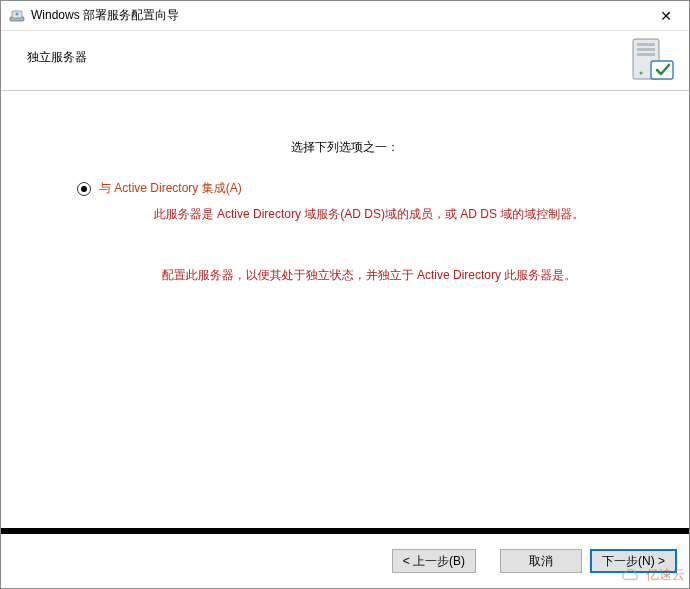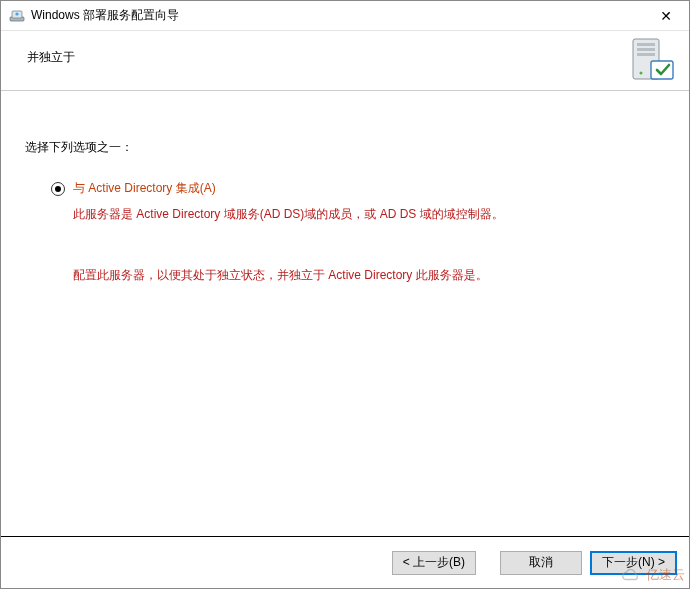--- a/index.html
+++ b/index.html
@@ -6,29 +6,29 @@
     html, body { margin: 0; padding: 0; font-family: "Microsoft YaHei", "Segoe UI", Tahoma, sans-serif; font-size: 12px; background: #fff; }
     .window { width: 690px; height: 589px; border: 1px solid #888; background: #fff; display: flex; flex-direction: column; position: relative; }
     .titlebar { height: 30px; display: flex; align-items: center; padding: 0 0 0 8px; background: #fff; border-bottom: 1px solid #e5e5e5; }
     .titlebar .title-icon { width: 16px; height: 16px; margin-right: 6px; display: inline-flex; align-items: center; justify-content: center; }
     .titlebar .title-text { flex: 1; color: #000; }
     .titlebar .close-btn { width: 46px; height: 30px; display: flex; align-items: center; justify-content: center; background: transparent; border: none; cursor: pointer; }
     .close-x { font-size: 14px; line-height: 1; }
     .header-area { height: 60px; border-bottom: 1px solid #ccc; display: flex; align-items: center; padding: 0 20px; position: relative; }
     .header-area .page-title { font-size: 12px; color: #000; padding-left: 6px; padding-top: 4px; align-self: flex-start; margin-top: 14px;}
     .header-icon { position: absolute; right: 14px; top: 6px; width: 48px; height: 48px; }
-    .content-area { flex: 1; padding: 48px 50px 20px 24px; color: #000; }
+    .content-area { flex: 1; padding: 48px 50px 20px 50px; color: #000; text-align: center; }
     .prompt { margin-bottom: 24px; }
     .option-group { padding-left: 26px; }
     .option-row { display: flex; align-items: center; margin-bottom: 8px; cursor: pointer; }
     .radio { width: 14px; height: 14px; border: 1px solid #333; border-radius: 50%; margin-right: 8px; position: relative; background: #fff; flex-shrink: 0; }
     .radio.checked::after { content: ""; position: absolute; width: 6px; height: 6px; background: #000; border-radius: 50%; top: 3px; left: 3px; }
     .option-label { color: #c2410c; }
     .option-desc { margin-left: 22px; margin-bottom: 42px; color: #b91c1c; line-height: 1.6; }
-    .button-bar { height: 52px; border-top: 1px solid #000000; display: flex; align-items: center; justify-content: flex-end; padding: 0 12px; gap: 8px; }
+    .button-bar { height: 60px; border-top: 6px solid #000000; display: flex; align-items: center; justify-content: flex-end; padding: 0 12px; gap: 8px; }
     .btn { min-width: 82px; height: 24px; border: 1px solid #adadad; background: #e1e1e1; font-family: inherit; font-size: 12px; cursor: pointer; padding: 0 10px; }
     .btn.default { border: 2px solid #0078d7; background: #e1e1e1; }
     .watermark { position: absolute; right: 4px; bottom: 4px; opacity: 0.55; display: flex; align-items: center; gap: 4px; font-size: 13px; color: #c2410c; pointer-events: none;}
     .watermark .wm-icon { width: 22px; height: 16px; }
   </style>
 </head>
 <body>
 
 <div class="window">
 
@@ -40,21 +40,21 @@
         <circle cx="8" cy="6" r="1.6" fill="#4aa3e0"></circle>
       </svg>
     </span>
     <span class="title-text">Windows 部署服务配置向导</span>
     <button class="close-btn">
       <span class="close-x">✕</span>
     </button>
   </div>
 
   <div class="header-area">
-    <div class="page-title">并独立于</div>
+    <div class="page-title">独立服务器</div>
     <div class="header-icon">
       <svg viewBox="0 0 48 48" width="48" height="48">
         <rect x="6" y="2" width="26" height="40" rx="2" fill="#e6e9ec" stroke="#8a949c" stroke-width="1"></rect>
         <rect x="10" y="6" width="18" height="3" fill="#b8c0c6"></rect>
         <rect x="10" y="11" width="18" height="3" fill="#b8c0c6"></rect>
         <rect x="10" y="16" width="18" height="3" fill="#b8c0c6"></rect>
         <circle cx="14" cy="36" r="1.5" fill="#56b04a"></circle>
         <rect x="24" y="24" width="22" height="18" rx="2" fill="#fff" stroke="#3d7fbf" stroke-width="1.4"></rect>
         <path d="M30 33 l4 4 l8 -9" fill="none" stroke="#2d8f3c" stroke-width="2.6" stroke-linecap="round" stroke-linejoin="round"></path>
       </svg>

